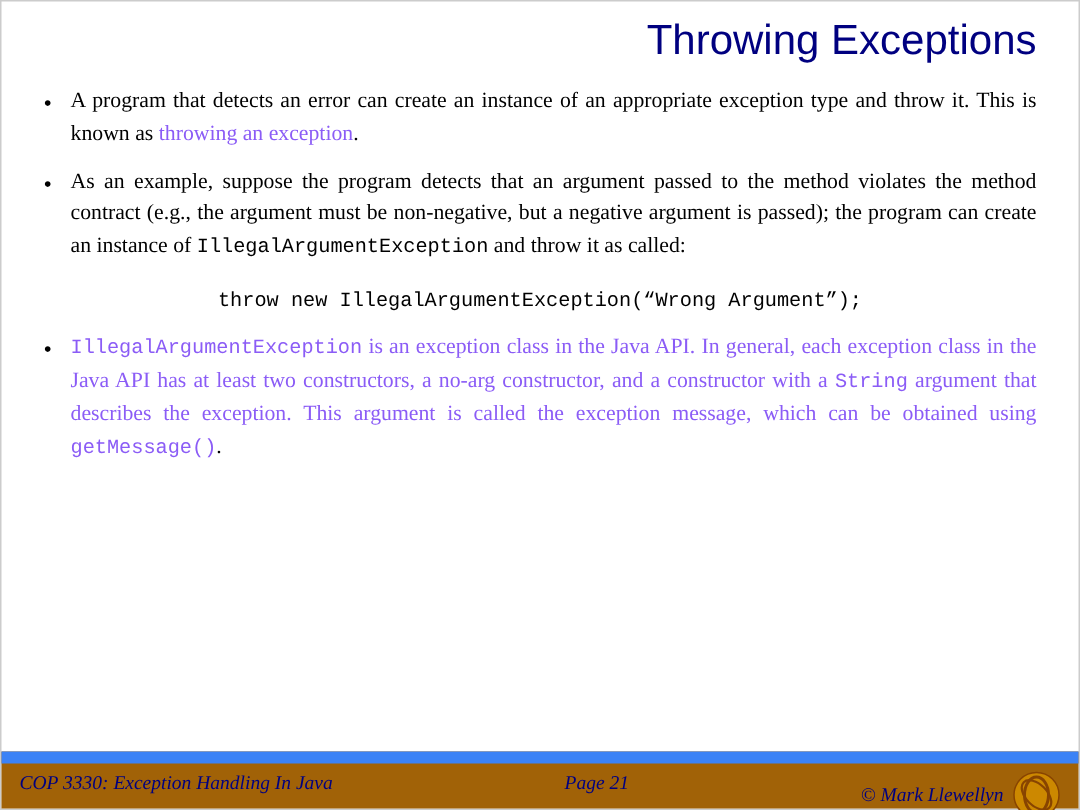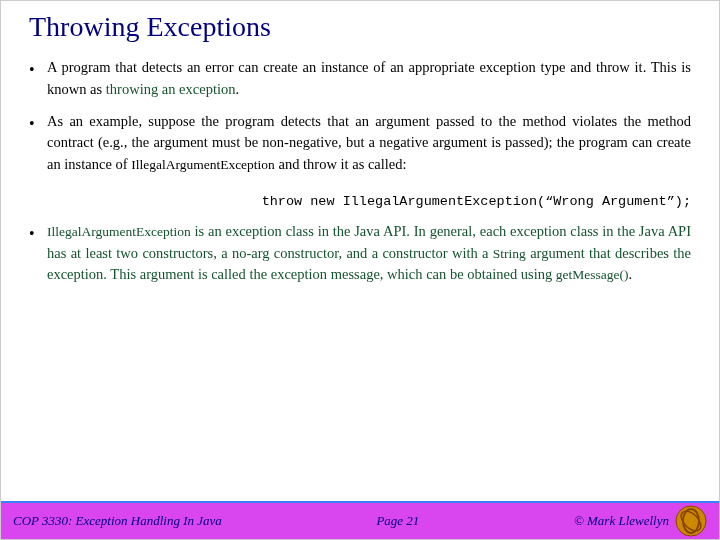--- a/index.html
+++ b/index.html
@@ -24,26 +24,26 @@
     }
 
     .slide-content {
       flex: 1;
       padding: 10px 28px 8px 28px;
       display: flex;
       flex-direction: column;
     }
 
     .slide-title {
-      text-align: left;
+      text-align: right;
       font-size: 28px;
       font-weight: normal;
       color: #000080;
       margin-bottom: 14px;
-      font-family: Liberation Serif, serif;
+      font-family: Liberation Sans, sans-serif;
     }
 
     .bullet-item {
       display: flex;
       align-items: flex-start;
       margin-bottom: 10px;
       font-size: 14.5px;
       line-height: 1.5;
       text-align: justify;
     }
@@ -53,36 +53,36 @@
       padding-top: 1px;
       font-size: 16px;
     }
 
     .bullet-text {
       flex: 1;
       text-align: justify;
     }
 
     .blue-text {
-      color: #14532d;
+      color: #8b5cf6;
     }
 
     .code-block {
-      text-align: right;
+      text-align: center;
       margin: 8px 0 12px 0;
       font-family: 'Courier New', Courier, monospace;
       font-size: 13.5px;
       color: #000;
     }
 
     .footer {
-      background: #d946ef;
-      border-top: 2px solid #3b82f6;
+      background: #a16207;
+      border-top: 8px solid #3b82f6;
       display: flex;
-      align-items: center;
+      align-items: flex-start;
       justify-content: space-between;
       padding: 5px 12px;
       height: 38px;
     }
 
     .footer-left {
       font-style: italic;
       font-size: 13px;
       color: #000080;
       font-family: 'Times New Roman', Times, serif;
@@ -104,21 +104,21 @@
       align-items: center;
       gap: 6px;
     }
 
     .logo {
       width: 32px;
       height: 32px;
     }
 
     .inline-mono {
-      font-family: Liberation Serif, serif;
+      font-family: Liberation Mono, monospace;
       font-size: 13.5px;
     }
   </style>
 </head>
 <body>
 
 <div class="slide-container">
   <div class="slide-content">
 
     <h1 class="slide-title">Throwing Exceptions</h1>

